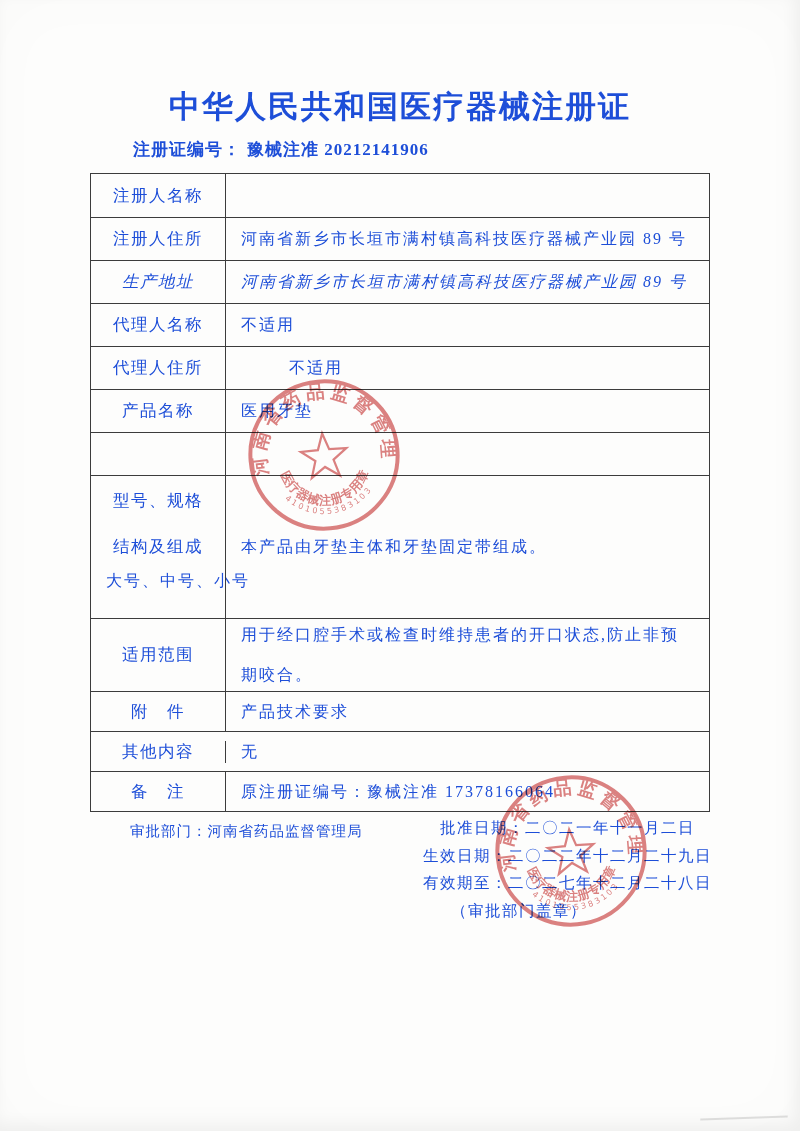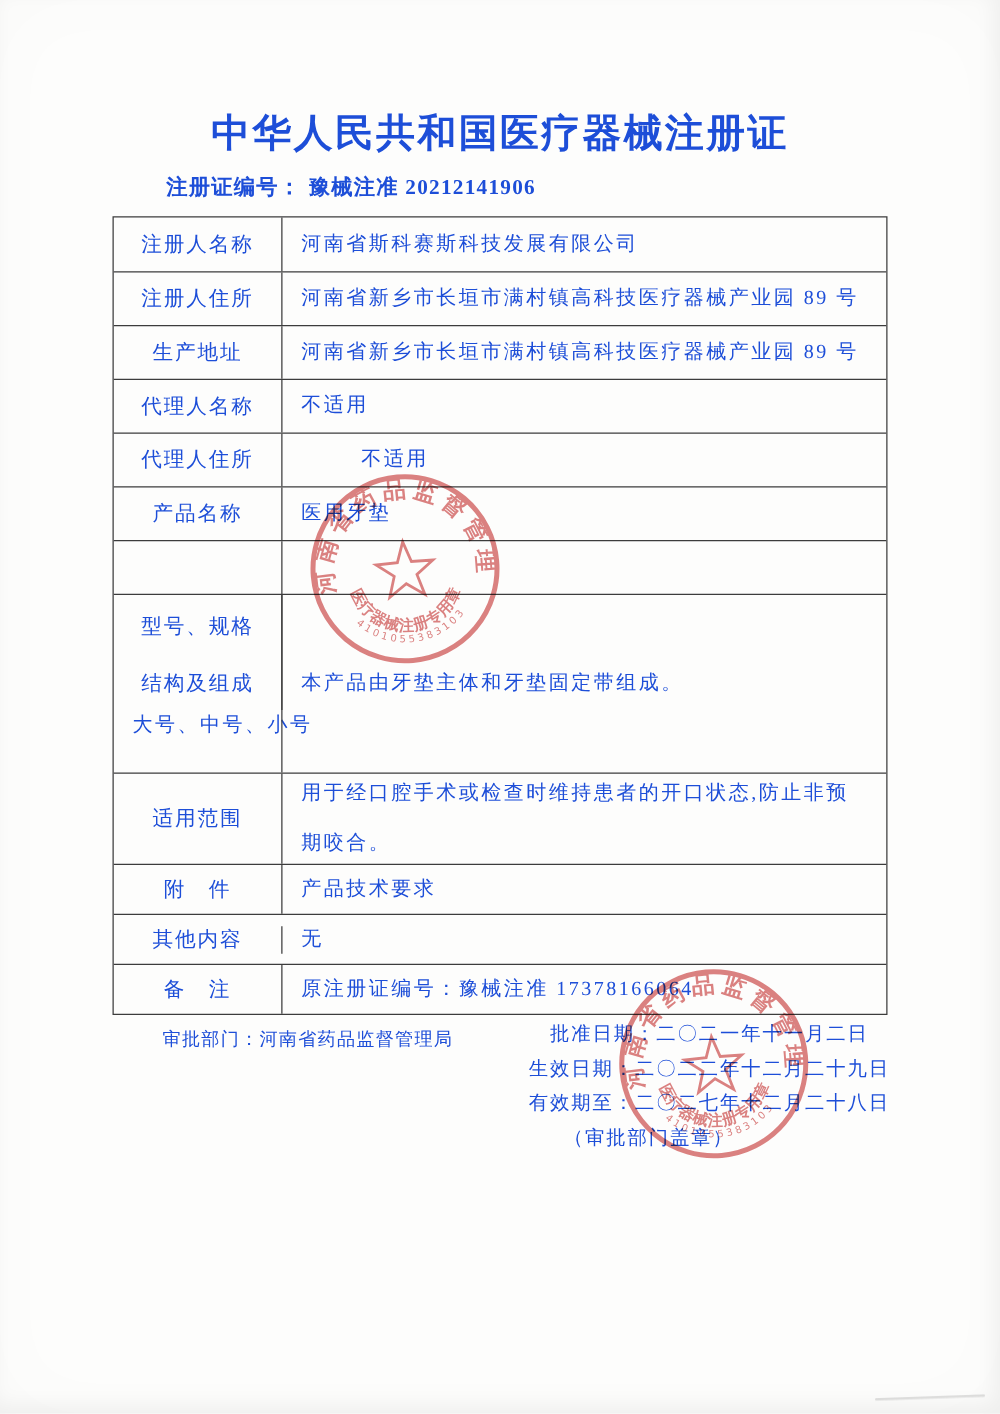--- a/index.html
+++ b/index.html
@@ -76,27 +76,26 @@
 
   <div class="doc-title">中华人民共和国医疗器械注册证</div>
 
   <div class="cert-line">
     <span>注册证编号：</span><span class="cert-value">豫械注准 20212141906</span>
   </div>
 
   <div class="reg-table" id="reg-table">
       <div class="trow" style="height: 43px;">
         <div class="tlabel">注册人名称</div>
-        <div class="tvalue">河南省斯科赛斯科技发展有限公司</div>
       </div>
       <div class="trow" style="height: 43px;">
         <div class="tlabel">注册人住所</div>
         <div class="tvalue">河南省新乡市长垣市满村镇高科技医疗器械产业园 89 号</div>
       </div>
-      <div class="trow" style="height: 43px;">
+      <div class="trow" style="height: 43px; font-style: italic;">
         <div class="tlabel">生产地址</div>
         <div class="tvalue">河南省新乡市长垣市满村镇高科技医疗器械产业园 89 号</div>
       </div>
       <div class="trow" style="height: 43px;">
         <div class="tlabel">代理人名称</div>
         <div class="tvalue">不适用</div>
       </div>
       <div class="trow" style="height: 43px; gap: 48px;">
         <div class="tlabel">代理人住所</div>
         <div class="tvalue">不适用</div>

